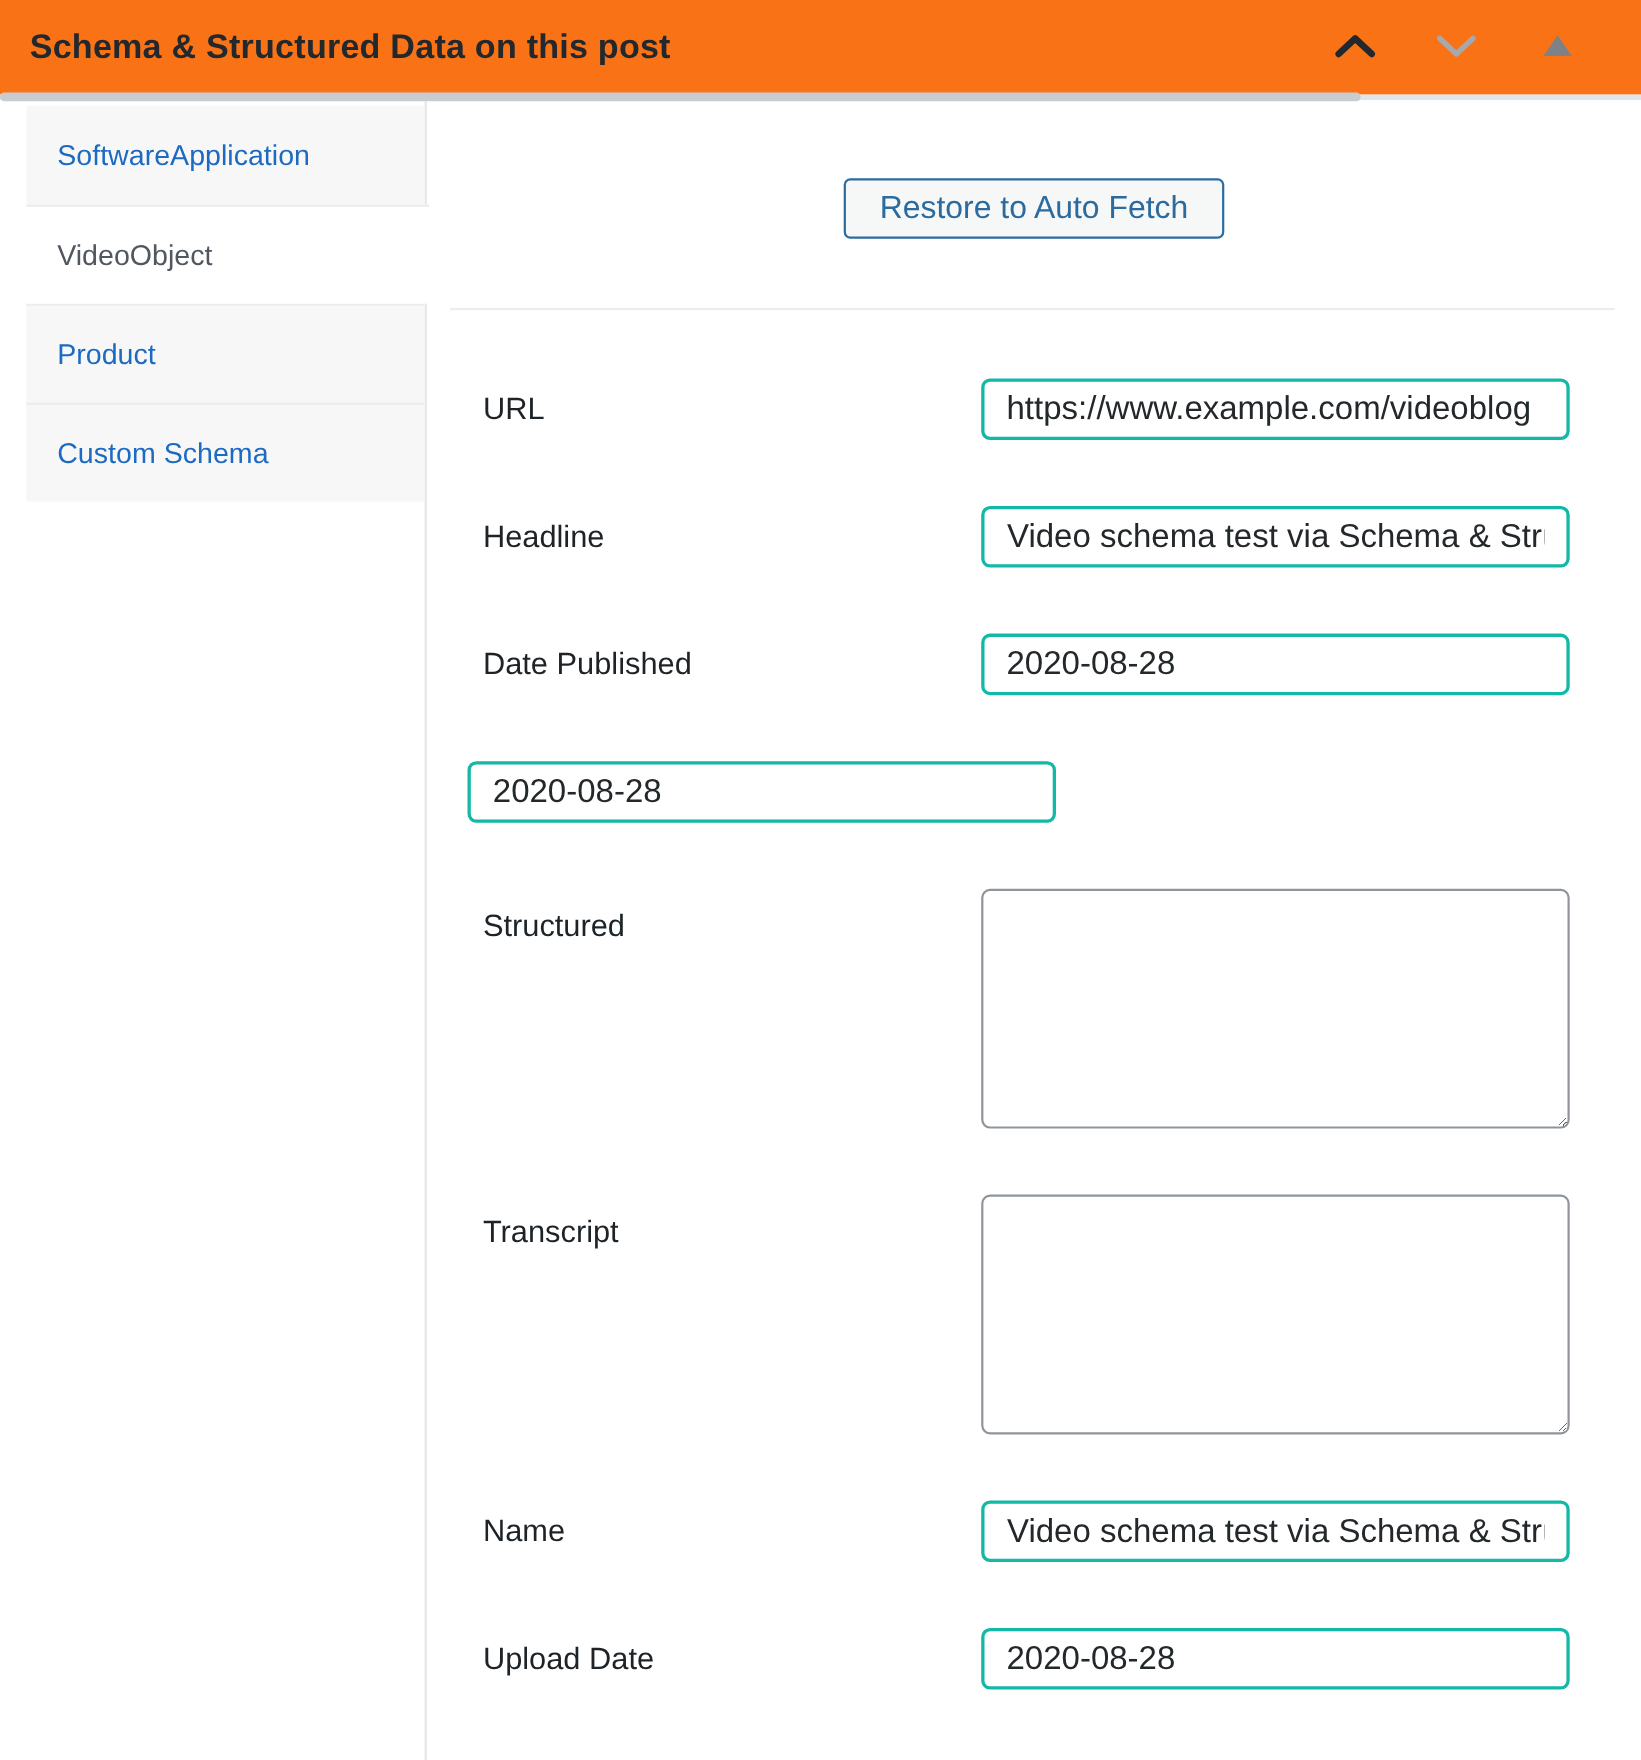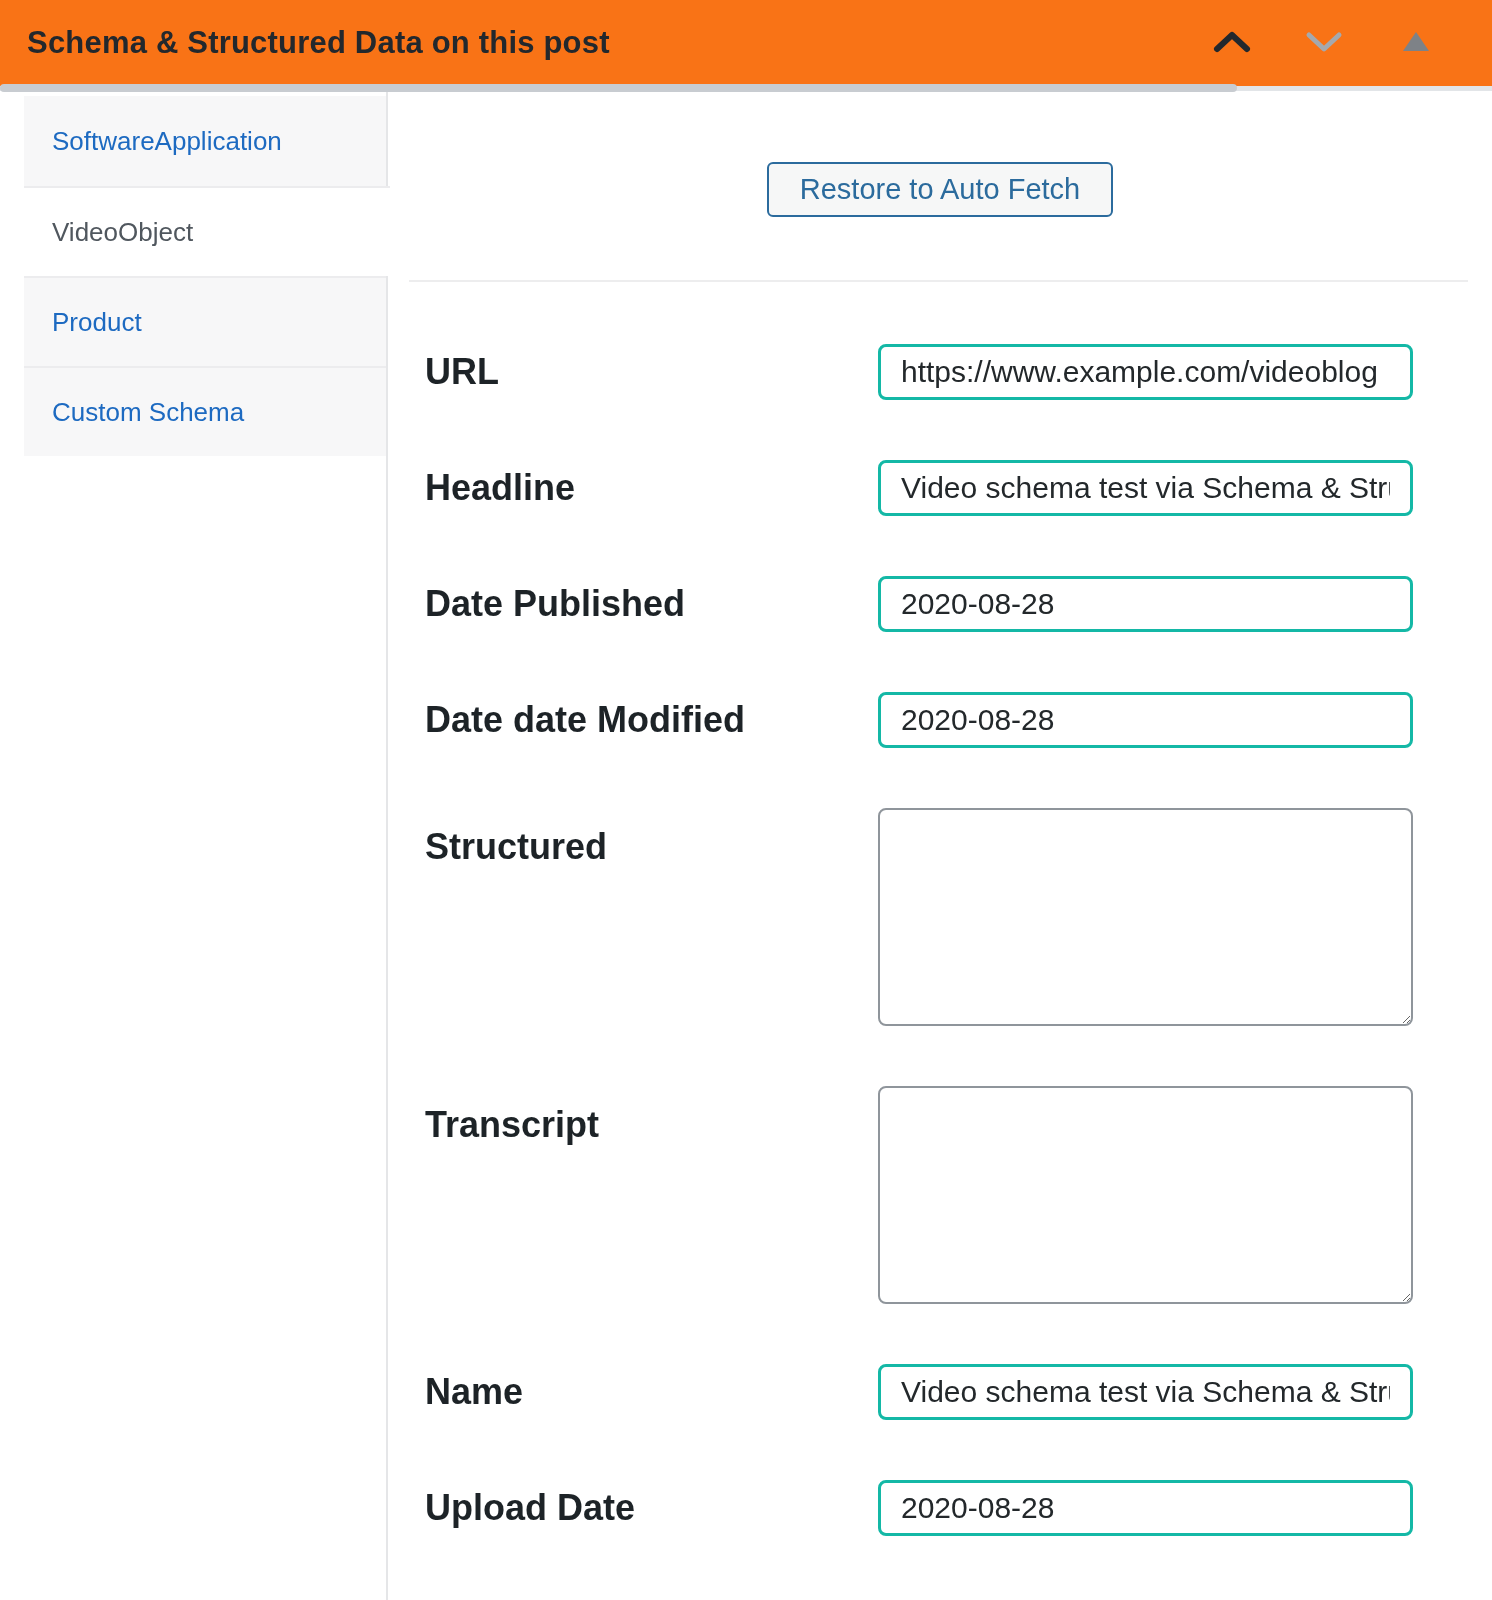--- a/index.html
+++ b/index.html
@@ -43,22 +43,22 @@
     height:55px; padding:0 31px; font-family:"Liberation Sans",sans-serif;
     font-size:29px; color:#2b6b9d; background:#f6f7f7;
     border:2px solid #2b6b9d; border-radius:6px; cursor:pointer;
   }
   .content-divider { height:2px; background:#ededee; margin:63px 24px 0 21px; }
 
   
   .form { padding-top:62px; }
   .row { display:flex; padding-left:37px; margin-bottom:60px; }
   .row .lbl {
-    width:453px; flex:none; font-size:36px; font-weight:bold; color:#1d2327;
-    display:flex; align-items:center;
+    width:453px; flex:none; font-size:28px; font-weight:normal; color:#1d2327;
+    display:flex; align-items:center;margin-left:14px;
   }
   .row.ta { margin-top:13px; }
   .row.ta .lbl { align-items:flex-start; padding-top:18px; }
   .fld-input {
     width:535px; height:56px; border:3px solid #14b8a6; border-radius:8px;
     padding:0 20px; font-family:"Liberation Sans",sans-serif; font-size:30px;
     color:#23282b; background:#fff; outline:none; white-space:nowrap; overflow:hidden;
   }
   .fld-textarea {
     width:535px; height:218px; border:2px solid #8f959b; border-radius:8px;
@@ -124,21 +124,20 @@
       <span class="lbl">Headline</span>
       <input class="fld-input" type="text" value="Video schema test via Schema &amp; Struct" style="">
     </div>
 
     <div class="row">
       <span class="lbl">Date Published</span>
       <input class="fld-input" type="text" value="2020-08-28" style="">
     </div>
 
     <div class="row">
-      <span class="lbl">Date date Modified</span>
       <input class="fld-input" type="text" value="2020-08-28" style="">
     </div>
 
     <div class="row ta">
       <span class="lbl">Structured</span>
       <textarea class="fld-textarea" style=""></textarea>
     </div>
 
     <div class="row ta">
       <span class="lbl">Transcript</span>

